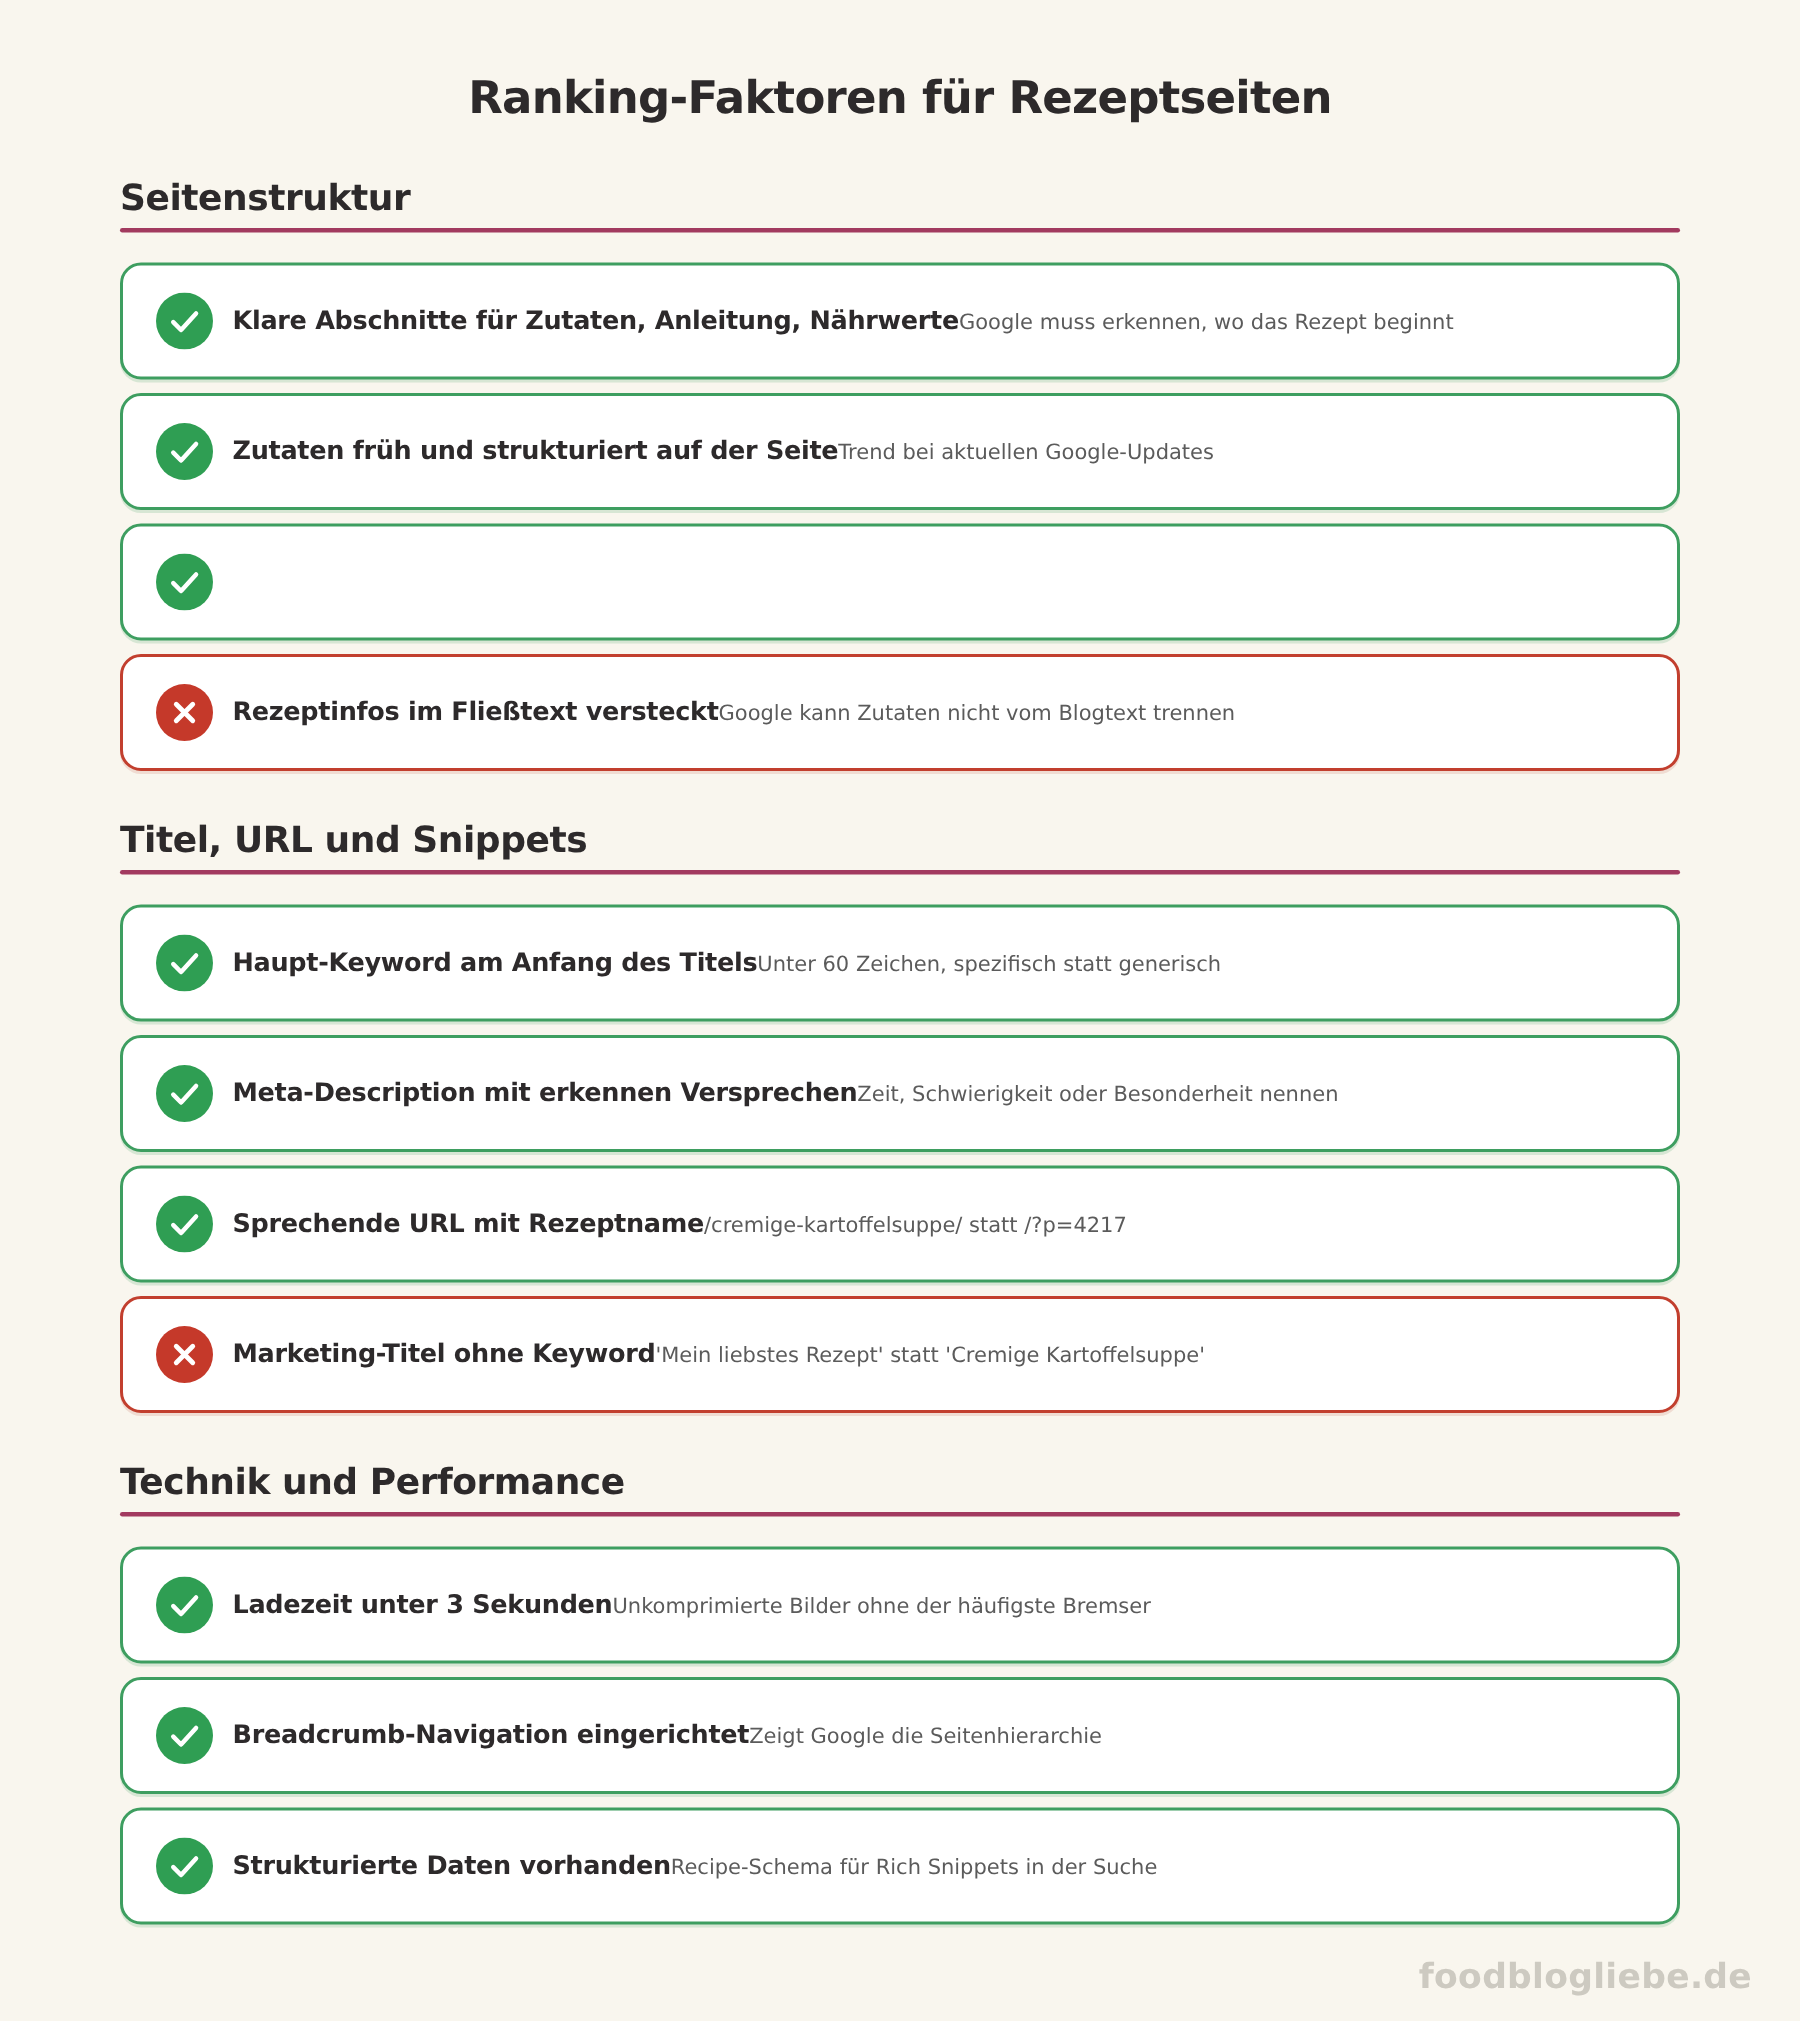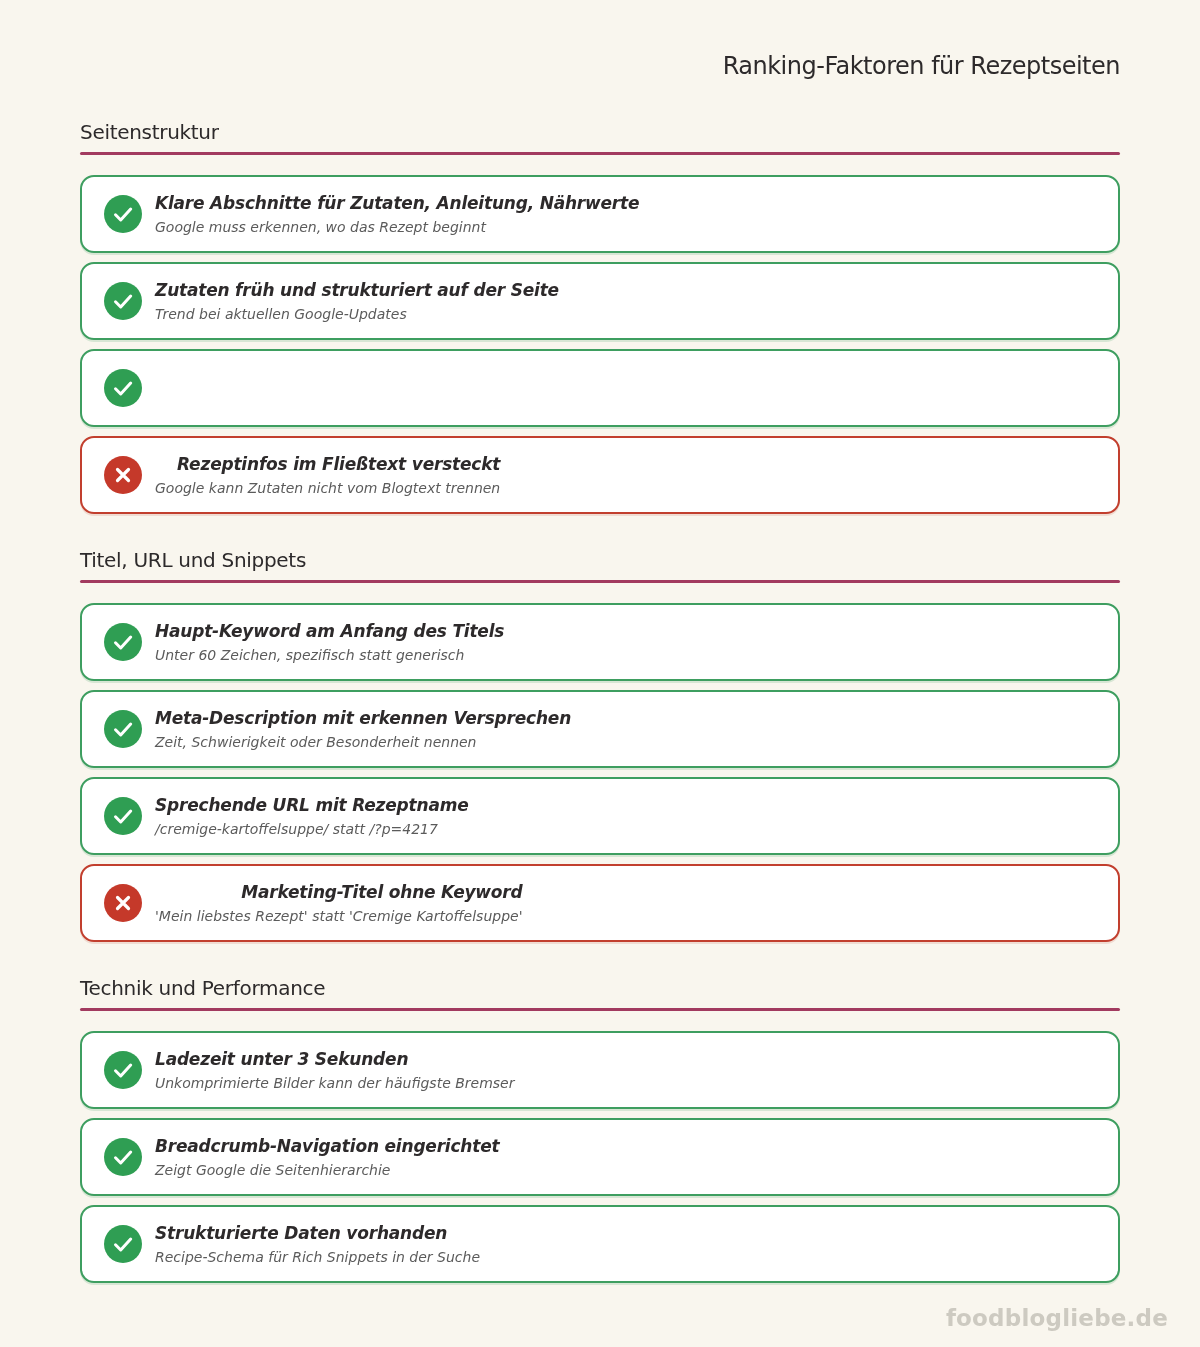--- a/index.html
+++ b/index.html
@@ -17,31 +17,31 @@
   }
   *{box-sizing:border-box;margin:0;padding:0;}
   html,body{width:1200px;height:1347px;overflow:hidden;}
   body{
     background:var(--background);
     font-family:"DejaVu Sans","Liberation Sans",sans-serif;
     color:var(--heading-text);
   }
   .page{width:1200px;height:1347px;padding:46px 80px 0 80px;position:relative;}
   .page-title{
-    text-align:right;
-    font-size:24px;
-    font-weight:normal;
+    text-align:center;
+    font-size:30px;
+    font-weight:bold;
     letter-spacing:-0.5px;
     line-height:40px;
     color:var(--heading-text);
   }
   .section{margin-top:34px;}
   .section-heading{
-    font-size:20px;
-    font-weight:normal;
+    font-size:24px;
+    font-weight:bold;
     letter-spacing:-0.3px;
     line-height:24px;
     color:var(--heading-text);
   }
   .section-underline{
     margin-top:8px;
     height:3px;
     border-radius:2px;
     background:var(--section-underline);
   }
@@ -61,21 +61,21 @@
   .card.fail{border-color:var(--fail-border);box-shadow:0 2px 0 rgba(194,63,46,0.14);text-align:right;}
   .icon-badge{
     flex:0 0 38px;
     width:38px;height:38px;
     margin-right:13px;
     display:flex;align-items:center;justify-content:center;
   }
   .icon-badge.pass{color:var(--pass-green);}
   .icon-badge.fail{color:var(--fail-red);}
   .icon-badge svg{display:block;width:38px;height:38px;}
-  .card-text{display:flex;flex-direction:column;font-style:italic;}
+  .card-text{display:flex;flex-direction:row;}
   .card-title{
     font-size:17px;
     font-weight:bold;
     letter-spacing:-0.2px;
     line-height:23px;
     color:var(--heading-text);
   }
   .card-subtitle{
     margin-top:3px;
     font-size:14px;
@@ -222,21 +222,21 @@
 
       <div class="card pass">
         <span class="icon-badge pass">
           <svg viewBox="0 0 38 38">
               <circle cx="19" cy="19" r="19" fill="currentColor"></circle>
               <path d="M11.5 19.8l5.2 5.2 10-11" stroke="#fff" stroke-width="3" fill="none" stroke-linecap="round" stroke-linejoin="round"></path>
             </svg>
         </span>
         <div class="card-text">
           <div class="card-title">Ladezeit unter 3 Sekunden</div>
-          <div class="card-subtitle">Unkomprimierte Bilder kann der häufigste Bremser</div>
+          <div class="card-subtitle">Unkomprimierte Bilder ohne der häufigste Bremser</div>
         </div>
       </div>
 
       <div class="card pass">
         <span class="icon-badge pass">
           <svg viewBox="0 0 38 38">
               <circle cx="19" cy="19" r="19" fill="currentColor"></circle>
               <path d="M11.5 19.8l5.2 5.2 10-11" stroke="#fff" stroke-width="3" fill="none" stroke-linecap="round" stroke-linejoin="round"></path>
             </svg>
         </span>

